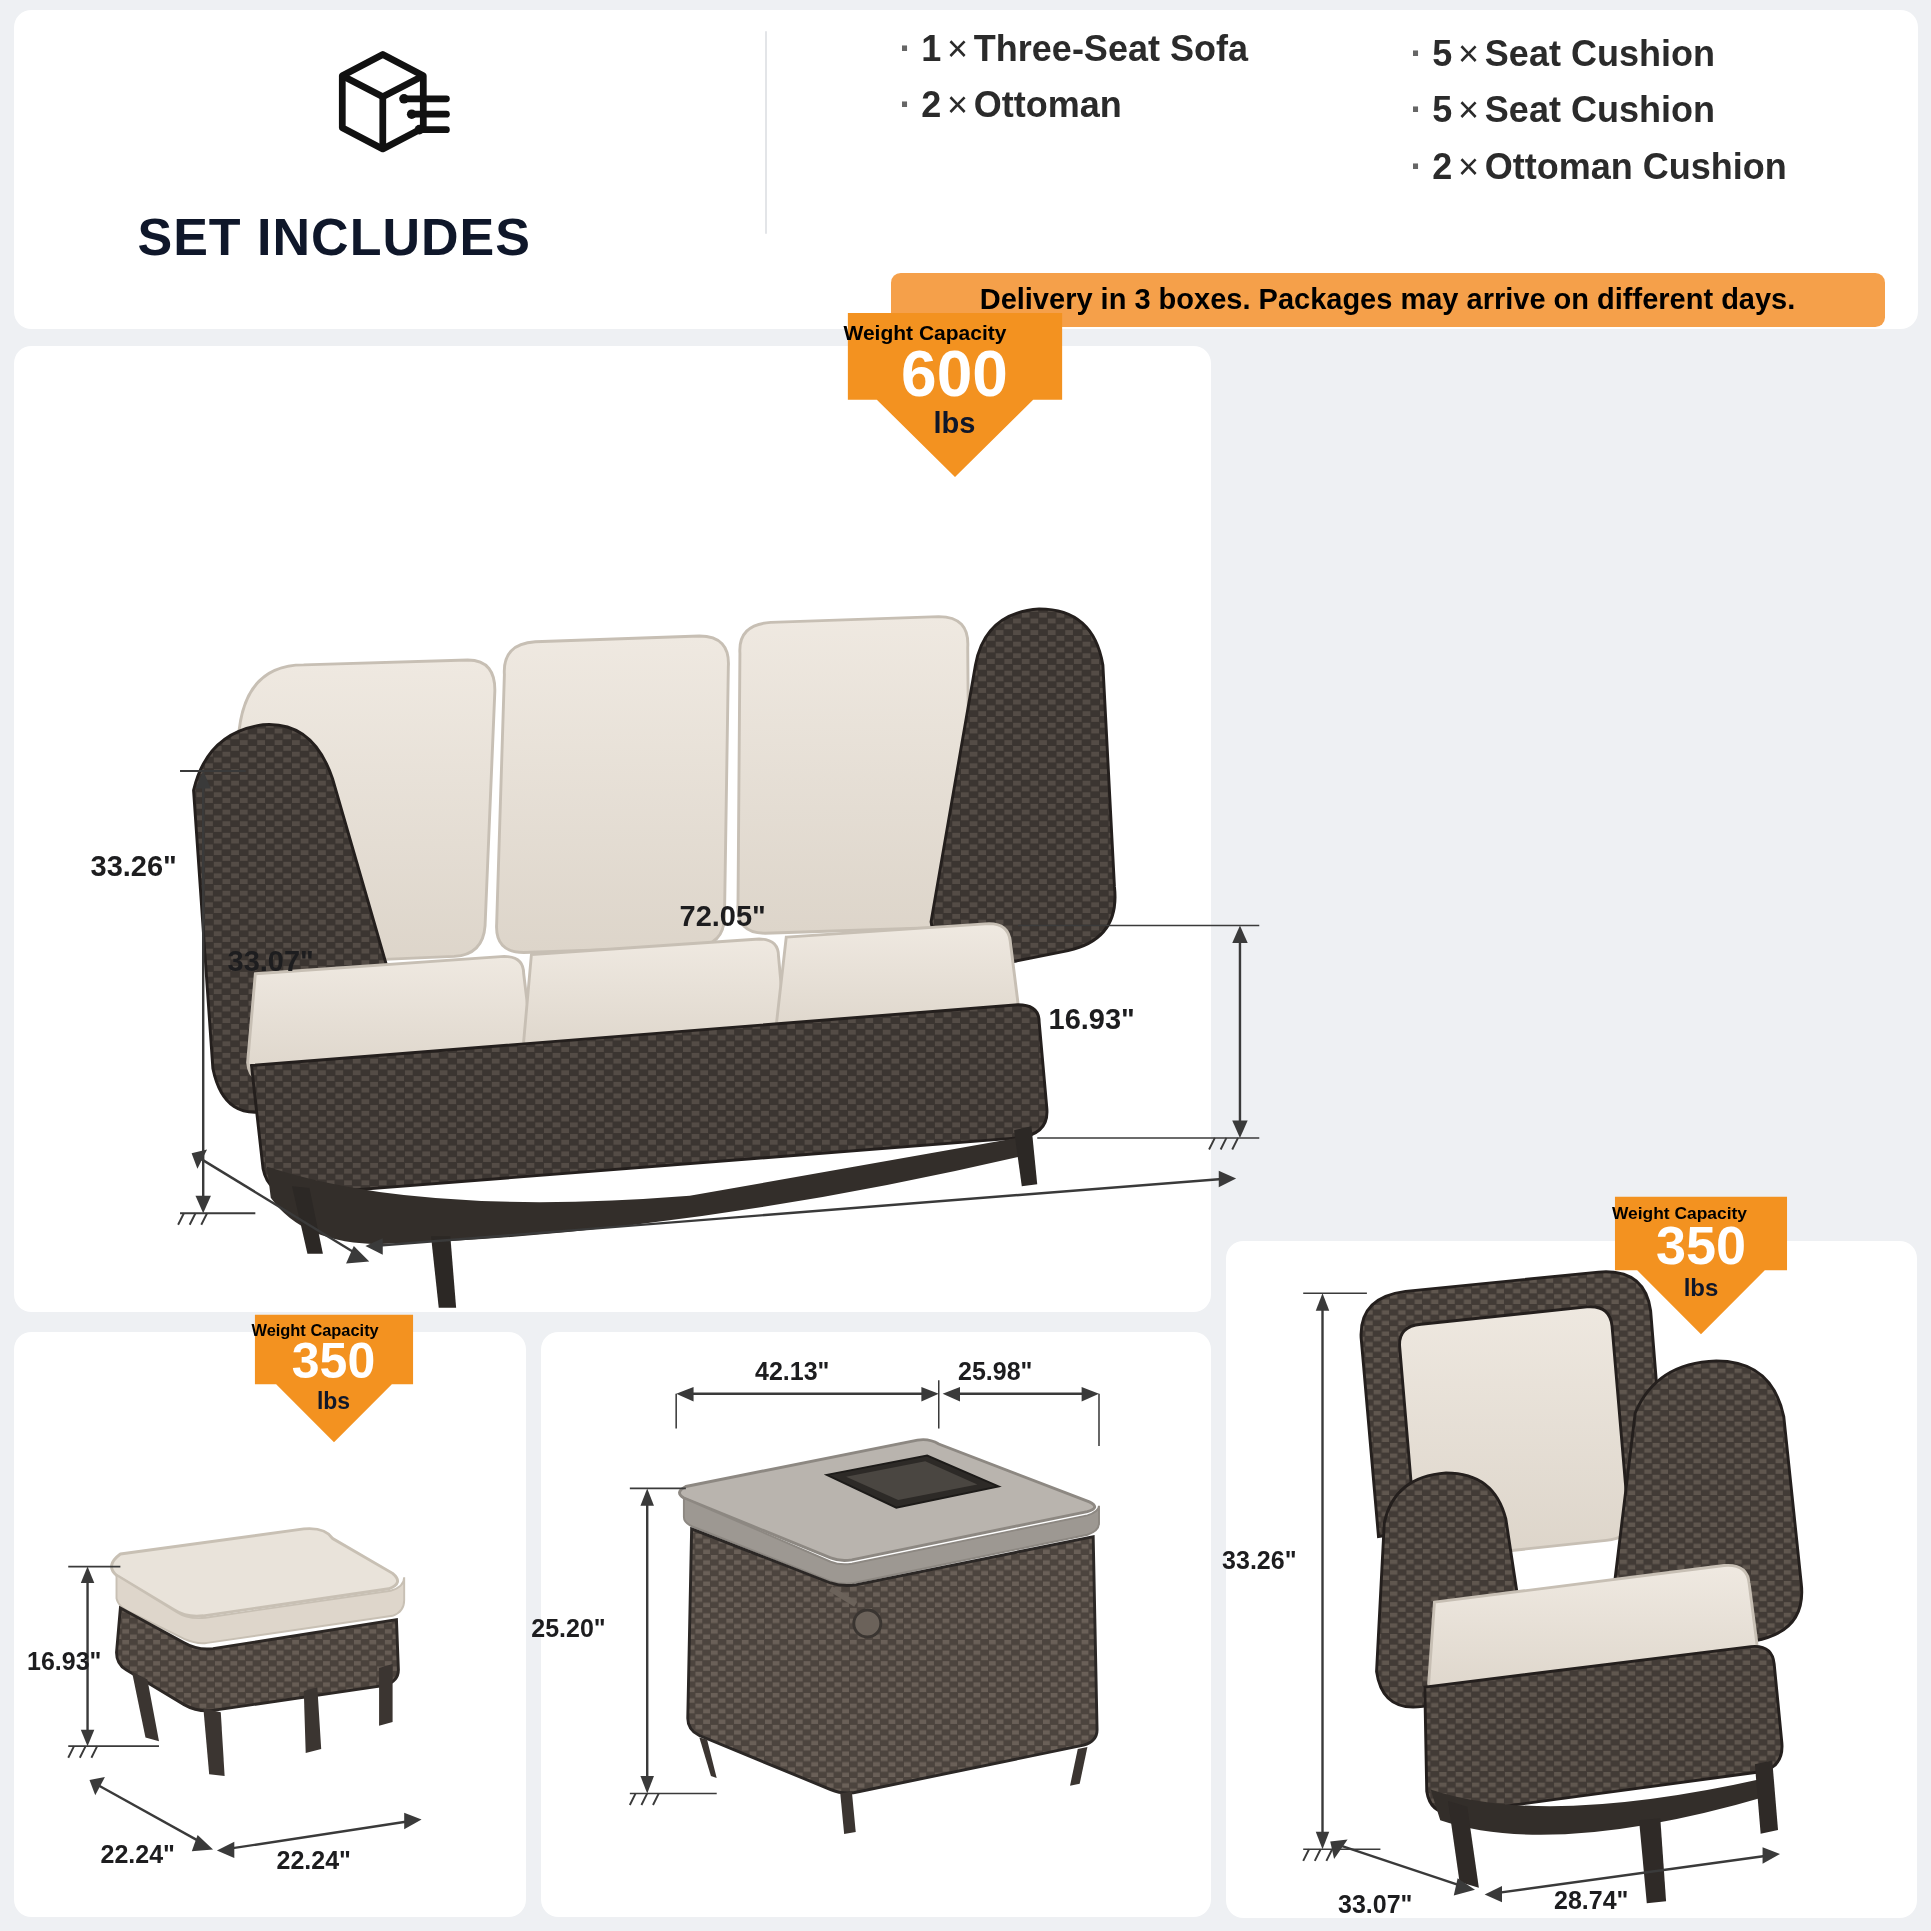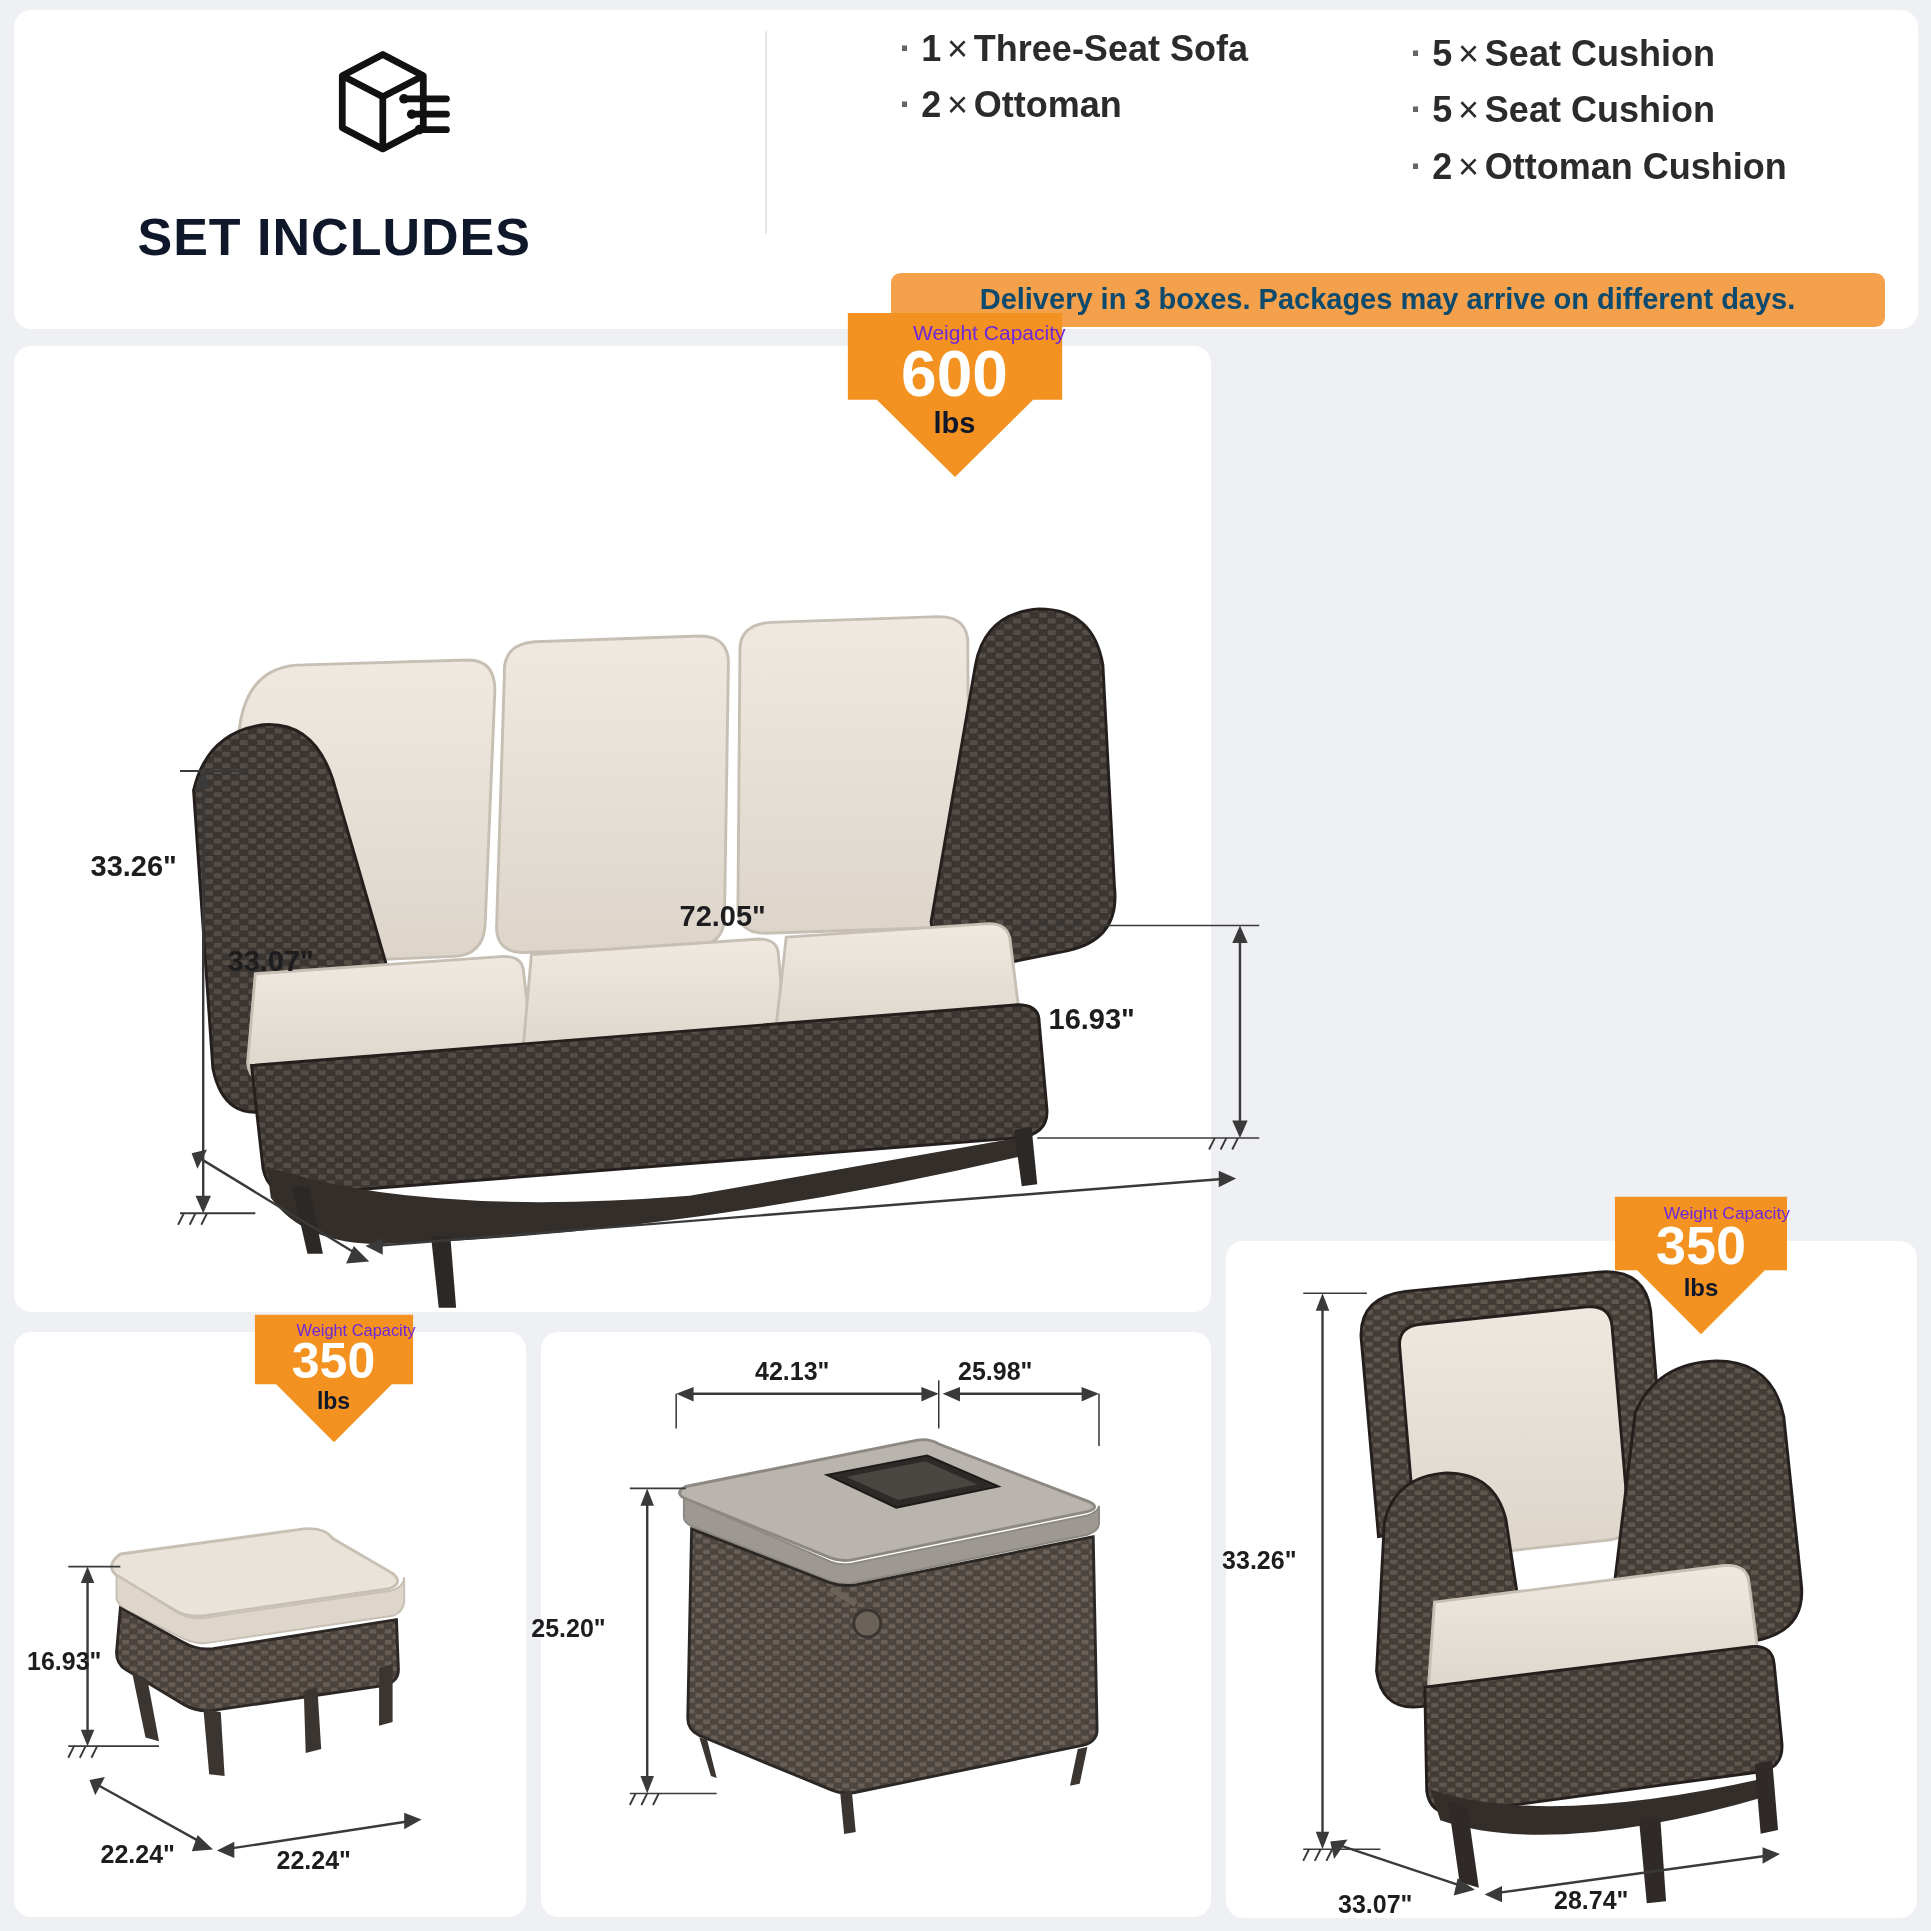--- a/index.html
+++ b/index.html
@@ -29,40 +29,40 @@
   #list-col-2{left:1381px;top:21px;margin-left:16px;}
   .list-row{white-space:nowrap;margin-bottom:10.6px;}
   .bullet{color:#666;font-weight:bold;margin-right:9.7px;}
   .qty{font-weight:bold;}
   .times{font-weight:normal;padding:0 5.8px;}
 
   .delivery-banner{
     position:absolute;left:877px;top:263px;width:994px;height:54px;
     background:#f5a04a;border-radius:9.7px;
     display:flex;align-items:center;justify-content:center;
-    color:#0c4a6e;font-size:29px;font-weight:bold;
+    color:#000000;font-size:29px;font-weight:bold;
   }
 
   
   #sofa-card{left:13.5px;top:346px;width:1197px;height:966px;}
 
   
   #ottoman-card{left:13.5px;top:1332px;width:512px;height:585px;}
   #table-card{left:541px;top:1332px;width:670px;height:585px;}
   #chair-card{left:1226px;top:1241px;width:691px;height:677px;}
 
   
   .dim-label{position:absolute;font-size:29px;font-weight:bold;color:#1d1d1f;white-space:nowrap;}
   .dim-label.small{font-size:25px;}
   svg{position:absolute;left:0;top:0;overflow:visible;}
 
   
   .badge{position:absolute;}
   .badge-text-cap{
-    position:absolute;width:100%;text-align:right;color:#6d28d9;font-weight:normal;
+    position:absolute;width:100%;text-align:left;color:#000000;font-weight:bold;
   }
   .badge-text-num{
     position:absolute;width:100%;text-align:center;color:#fff;font-weight:bold;line-height:1;
   }
   .badge-text-unit{
     position:absolute;width:100%;text-align:center;color:#0f172a;font-weight:bold;
   }
 </style>
 </head>
 <body>

